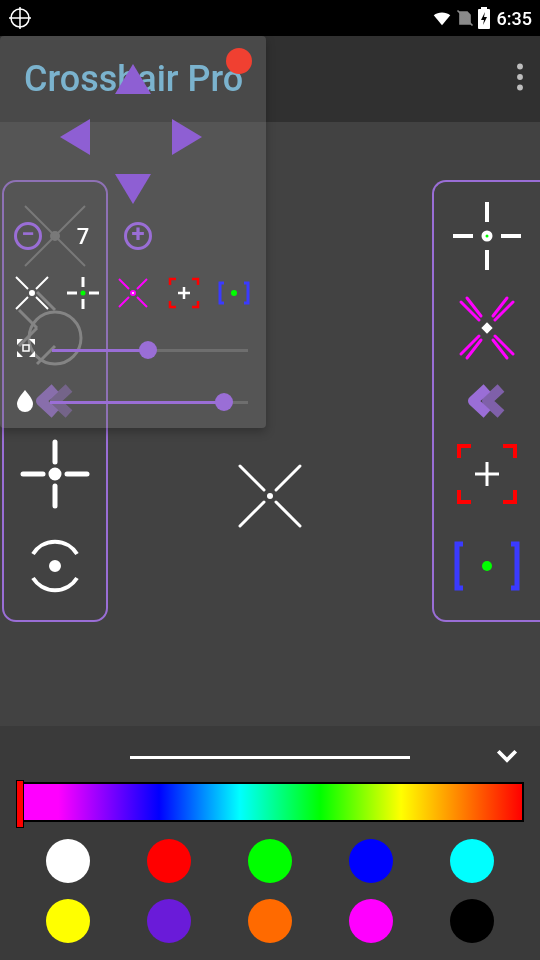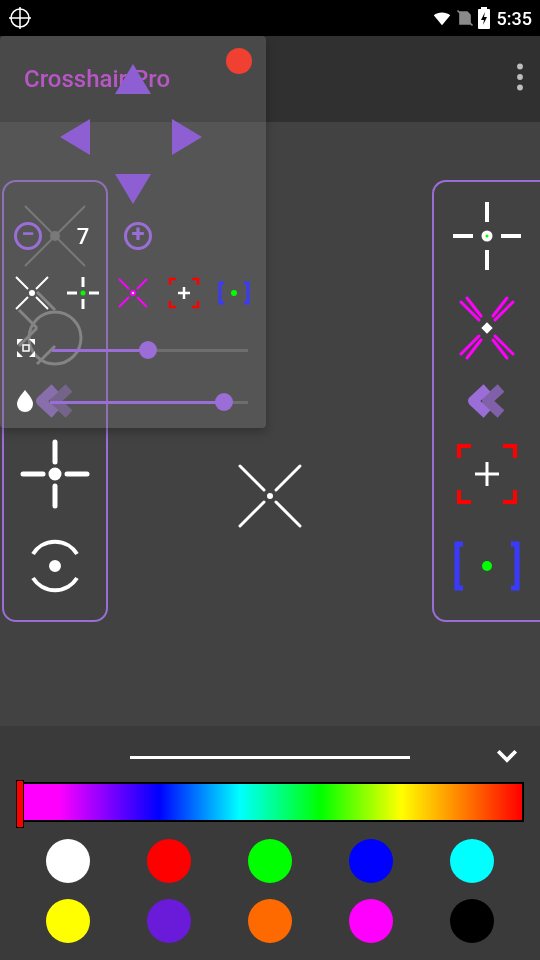--- a/index.html
+++ b/index.html
@@ -35,23 +35,23 @@
     top: 36px;
     left: 0; right: 0;
     height: 86px;
     background: #303030;
     display: flex;
     align-items: center;
     justify-content: space-between;
     padding: 0 16px 0 24px;
   }
   .app-title {
-    font-size: 24px;
+    font-size: 36px;
     font-weight: 500;
-    color: #d946ef;
+    color: #7dd3fc;
   }
   .more-icon { color:#b9b9b9; }
 
   
   .canvas {
     position: absolute;
     top: 122px;
     left: 0; right: 0;
     bottom: 0;
     background: #424242;
@@ -246,21 +246,21 @@
           <line x1="3" y1="3" x2="21" y2="21" stroke="#8a8a8a" stroke-width="2"></line>
         </svg>
     </span>
     <span>
       <svg width="14" height="22" viewBox="0 0 14 22" fill="#fff">
           <rect x="1" y="2" width="12" height="20" rx="1"></rect>
           <rect x="4" y="0" width="6" height="2"></rect>
           <path d="M8 5l-4 8h3l-1 5 4-8H7z" fill="#000"></path>
         </svg>
     </span>
-    <span style="margin-left:4px;">5:35</span>
+    <span style="margin-left:4px;">6:35</span>
   </div>
 </div>
 
 <div class="app-bar">
   <div class="app-title">Crosshair Pro</div>
   <div class="more-icon">
     <svg width="8" height="28" viewBox="0 0 6 24" fill="#bdbdbd">
         <circle cx="3" cy="3" r="2.5"></circle>
         <circle cx="3" cy="12" r="2.5"></circle>
         <circle cx="3" cy="21" r="2.5"></circle>

